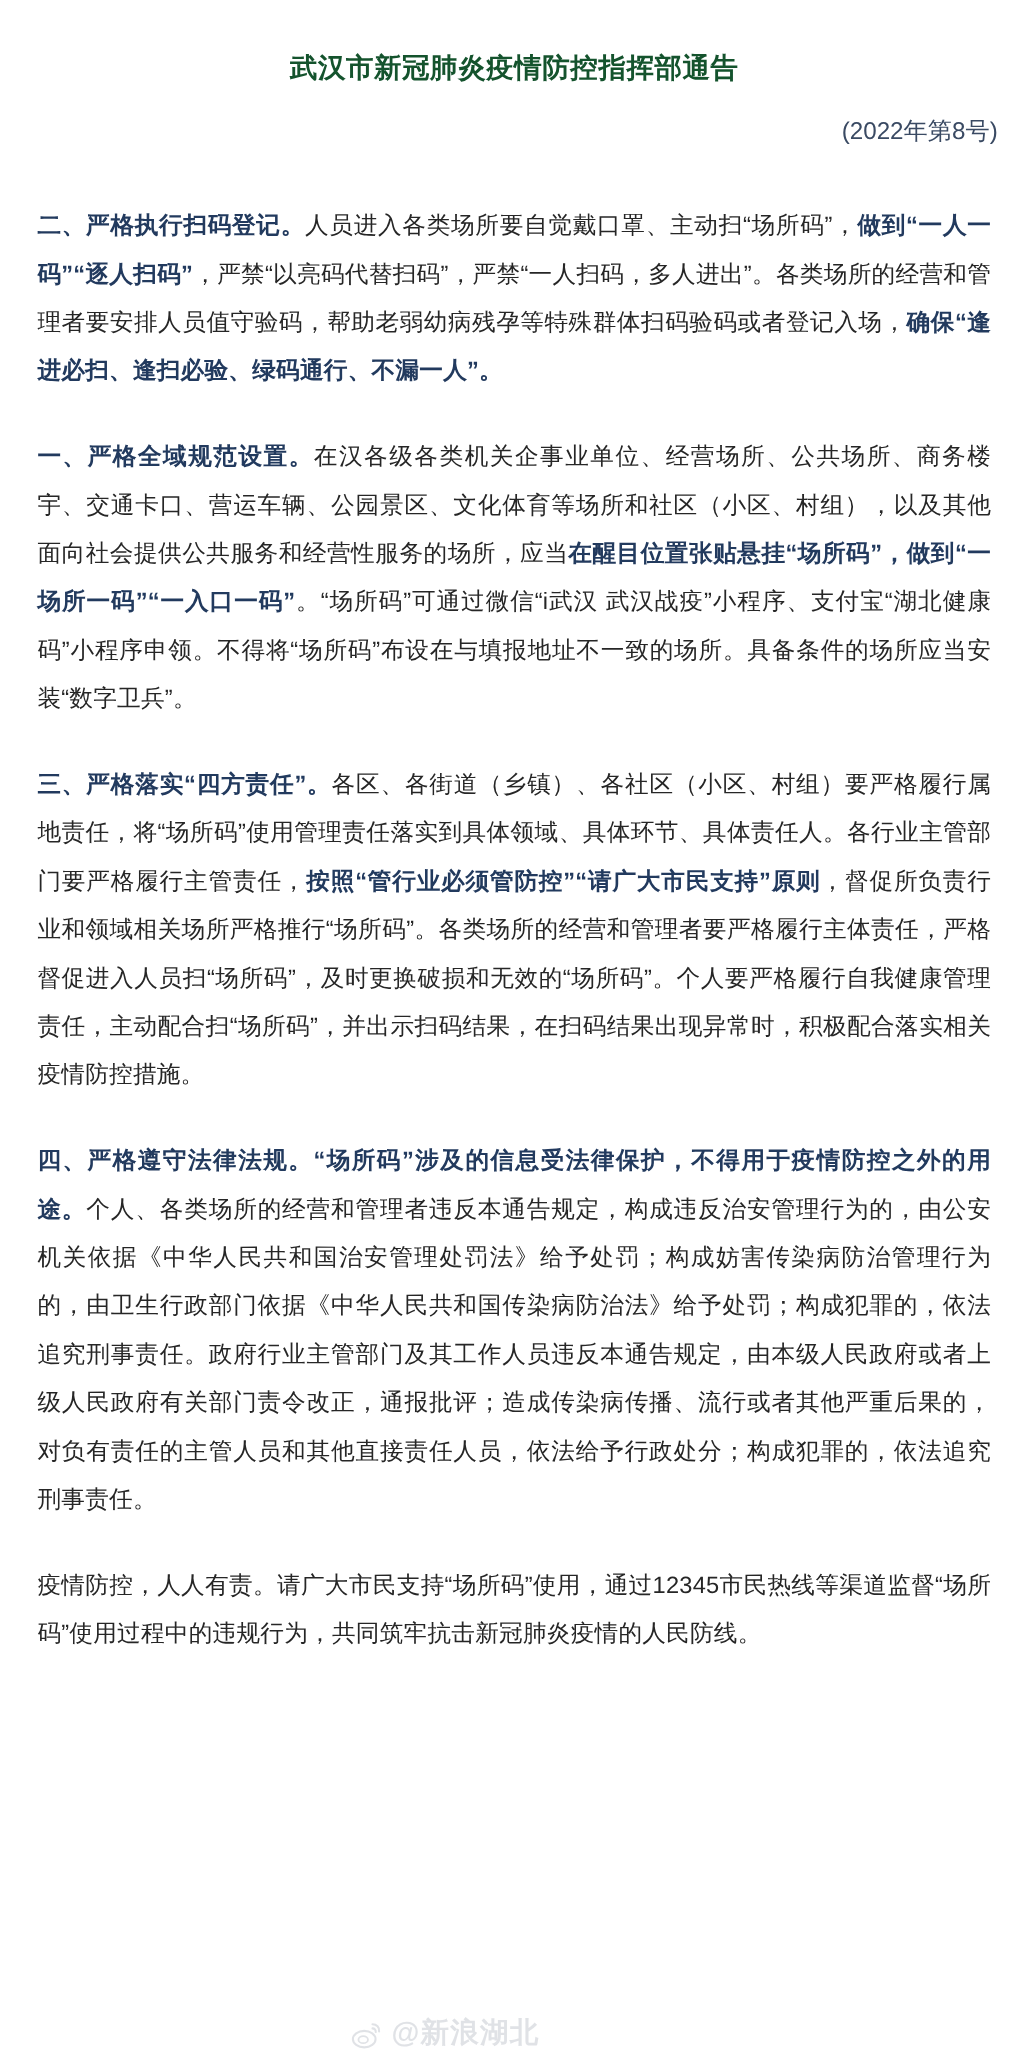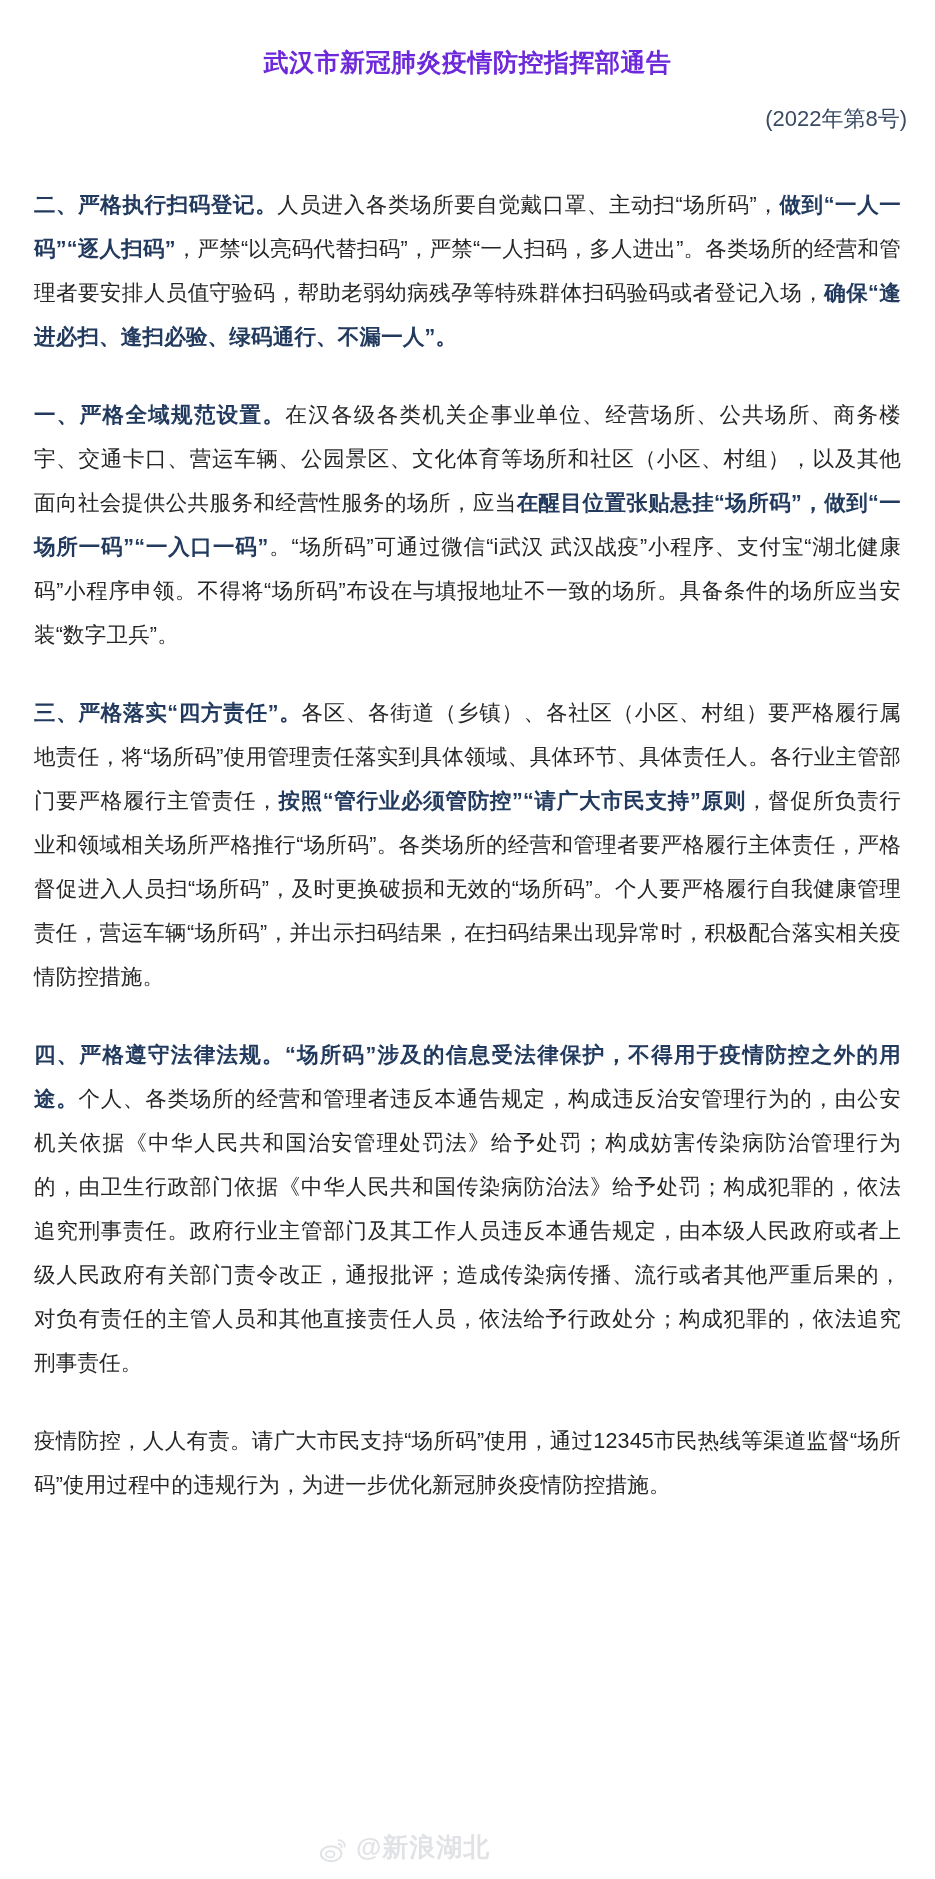--- a/index.html
+++ b/index.html
@@ -18,21 +18,21 @@
   .page {
     width: 935px;
     box-sizing: border-box;
     padding: 36px 28px 0 28px;
     position: relative;
   }
   .doc-title {
     text-align: center;
     font-size: 25px;
     font-weight: bold;
-    color: #6d28d9;
+    color: #14532d;
     letter-spacing: 0.5px;
     line-height: 1.5;
     margin: 8px 0 0 0;
   }
   .doc-subtitle {
     text-align: right;
     font-size: 22px;
     font-weight: normal;
     color: #3a4a63;
     line-height: 1.5;
@@ -94,23 +94,23 @@
 
 <div class="page">
 
   <h1 class="doc-title">武汉市新冠肺炎疫情防控指挥部通告</h1>
 
   <div class="doc-subtitle">(2022年第8号)</div>
 
   <div class="body-wrap">
     <p class="para"><span class="b">二、严格执行扫码登记。</span><span>人员进入各类场所要自觉戴口罩、主动扫“场所码”，</span><span class="b">做到“一人一码”“逐人扫码”</span><span>，严禁“以亮码代替扫码”，严禁“一人扫码，多人进出”。各类场所的经营和管理者要安排人员值守验码，帮助老弱幼病残孕等特殊群体扫码验码或者登记入场，</span><span class="b">确保“逢进必扫、逢扫必验、绿码通行、不漏一人”。</span></p>
     <p class="para"><span class="b">一、严格全域规范设置。</span><span>在汉各级各类机关企事业单位、经营场所、公共场所、商务楼宇、交通卡口、营运车辆、公园景区、文化体育等场所和社区（小区、村组），以及其他面向社会提供公共服务和经营性服务的场所，应当</span><span class="b">在醒目位置张贴悬挂“场所码”，做到“一场所一码”“一入口一码”</span><span>。“场所码”可通过微信“i武汉 武汉战疫”小程序、支付宝“湖北健康码”小程序申领。不得将“场所码”布设在与填报地址不一致的场所。具备条件的场所应当安装“数字卫兵”。</span></p>
-    <p class="para"><span class="b">三、严格落实“四方责任”。</span><span>各区、各街道（乡镇）、各社区（小区、村组）要严格履行属地责任，将“场所码”使用管理责任落实到具体领域、具体环节、具体责任人。各行业主管部门要严格履行主管责任，</span><span class="b">按照“管行业必须管防控”“请广大市民支持”原则</span><span>，督促所负责行业和领域相关场所严格推行“场所码”。各类场所的经营和管理者要严格履行主体责任，严格督促进入人员扫“场所码”，及时更换破损和无效的“场所码”。个人要严格履行自我健康管理责任，营运车辆“场所码”，并出示扫码结果，在扫码结果出现异常时，积极配合落实相关疫情防控措施。</span></p>
+    <p class="para"><span class="b">三、严格落实“四方责任”。</span><span>各区、各街道（乡镇）、各社区（小区、村组）要严格履行属地责任，将“场所码”使用管理责任落实到具体领域、具体环节、具体责任人。各行业主管部门要严格履行主管责任，</span><span class="b">按照“管行业必须管防控”“请广大市民支持”原则</span><span>，督促所负责行业和领域相关场所严格推行“场所码”。各类场所的经营和管理者要严格履行主体责任，严格督促进入人员扫“场所码”，及时更换破损和无效的“场所码”。个人要严格履行自我健康管理责任，主动配合扫“场所码”，并出示扫码结果，在扫码结果出现异常时，积极配合落实相关疫情防控措施。</span></p>
     <p class="para"><span class="b">四、严格遵守法律法规。“场所码”涉及的信息受法律保护，不得用于疫情防控之外的用途。</span><span>个人、各类场所的经营和管理者违反本通告规定，构成违反治安管理行为的，由公安机关依据《中华人民共和国治安管理处罚法》给予处罚；构成妨害传染病防治管理行为的，由卫生行政部门依据《中华人民共和国传染病防治法》给予处罚；构成犯罪的，依法追究刑事责任。政府行业主管部门及其工作人员违反本通告规定，由本级人民政府或者上级人民政府有关部门责令改正，通报批评；造成传染病传播、流行或者其他严重后果的，对负有责任的主管人员和其他直接责任人员，依法给予行政处分；构成犯罪的，依法追究刑事责任。</span></p>
-    <p class="para"><span>疫情防控，人人有责。请广大市民支持“场所码”使用，通过12345市民热线等渠道监督“场所码”使用过程中的违规行为，为进一步优化新冠肺炎疫情防控措施。</span></p>
+    <p class="para"><span>疫情防控，人人有责。请广大市民支持“场所码”使用，通过12345市民热线等渠道监督“场所码”使用过程中的违规行为，共同筑牢抗击新冠肺炎疫情的人民防线。</span></p>
   </div>
 
   <div class="sig-block">
   </div>
 
   <div class="footer-pad"></div>
 </div>
 
 <div class="watermark">
   <span>

